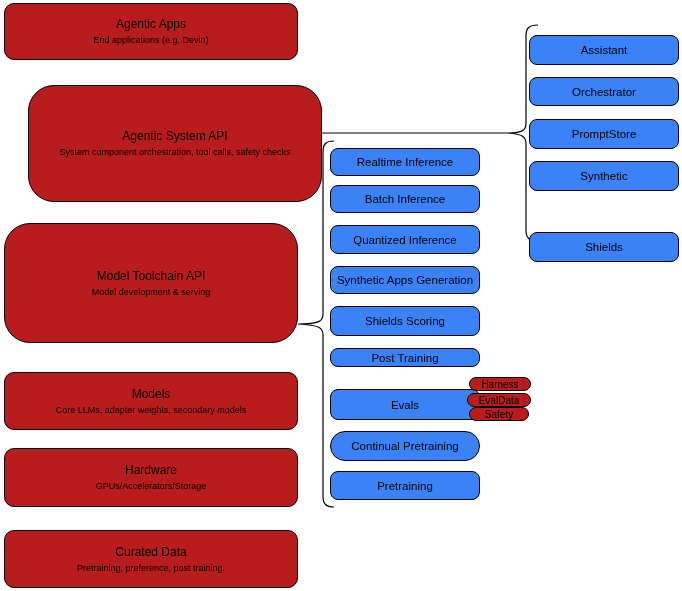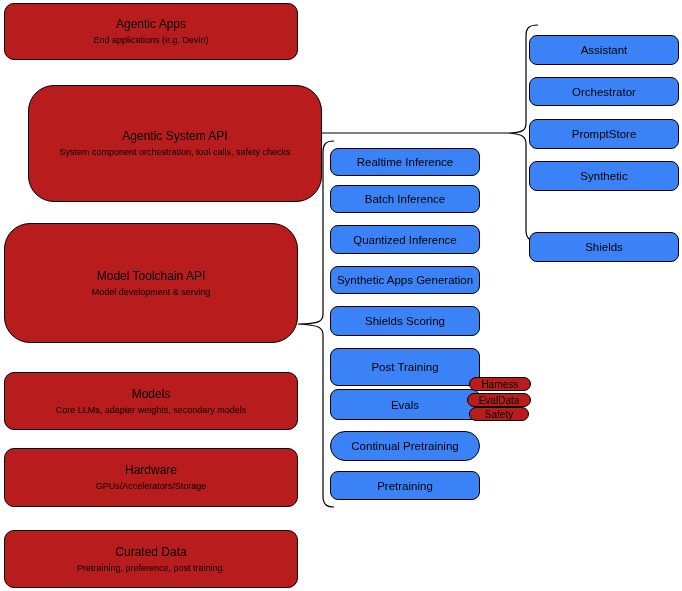--- a/index.html
+++ b/index.html
@@ -101,21 +101,21 @@
   <div class="box r-small" style="left:4px; top:530px; width:294px; height:58px;">
     <div class="title">Curated Data</div>
     <div class="subtitle">Pretraining, preference, post training.</div>
   </div>
 
   <div class="node" style="left:330px; top:148px; width:150px; height:28px;">Realtime Inference</div>
   <div class="node" style="left:330px; top:185px; width:150px; height:28px;">Batch Inference</div>
   <div class="node" style="left:330px; top:225px; width:150px; height:29px;">Quantized Inference</div>
   <div class="node" style="left:330px; top:266px; width:150px; height:28px;">Synthetic Apps Generation</div>
   <div class="node" style="left:330px; top:306px; width:150px; height:30px;">Shields Scoring</div>
-  <div class="node" style="left:330px; top:348px; width:150px; height:38px;">Post Training</div>
+  <div class="node" style="left:330px; top:348px; width:150px; height:19px;">Post Training</div>
   <div class="node" style="left:330px; top:389px; width:150px; height:31px;">Evals</div>
   <div class="node" style="left:330px; top:431px; width:150px; height:30px;border-radius:15px;">Continual Pretraining</div>
   <div class="node" style="left:330px; top:471px; width:150px; height:29px;">Pretraining</div>
 
   <div class="pill" style="left:469px; top:377px; width:62px; height:14px;">Harness</div>
   <div class="pill" style="left:467px; top:393px; width:64px; height:14px;">EvalData</div>
   <div class="pill" style="left:469px; top:407px; width:60px; height:14px;">Safety</div>
 
   <div class="node" style="left:529px; top:35px; width:150px; height:30px;">Assistant</div>
   <div class="node" style="left:529px; top:77px; width:150px; height:29px;">Orchestrator</div>

